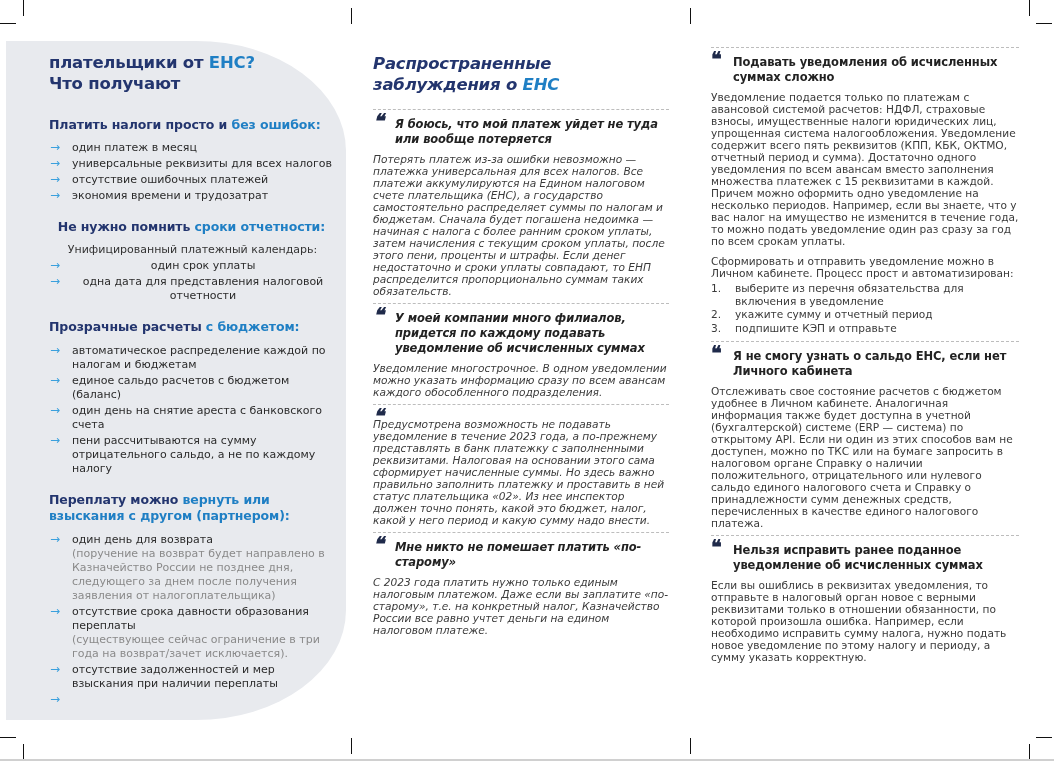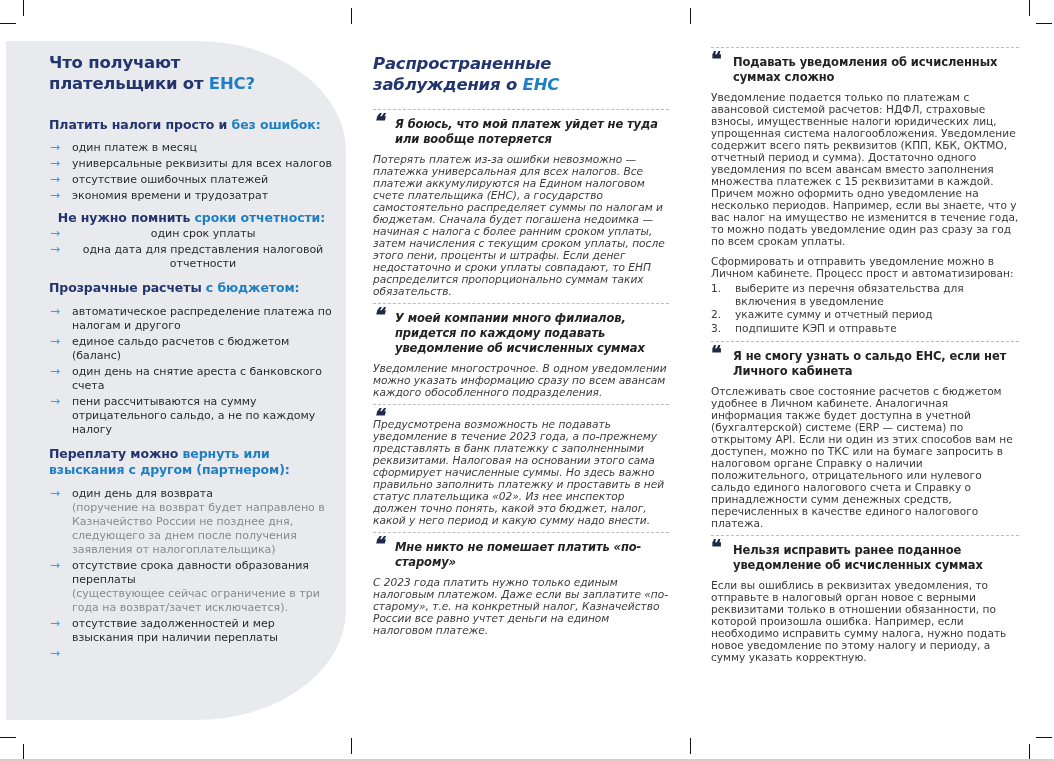--- a/index.html
+++ b/index.html
@@ -15,21 +15,21 @@
   
   .panel {
     position: absolute; left: 6px; top: 41px; width: 340px; height: 679px;
     background: #e8eaee;
     border-top-right-radius: 150px 110px;
     border-bottom-right-radius: 150px 110px;
   }
   .panel-inner { position: absolute; left: 49px; top: 52px; width: 285px; }
   .panel-title { font-size: 16.5px; font-weight: bold; line-height: 21px; color: #23356e; letter-spacing: -0.2px; }
   .panel-title .accent { color: #1f7fc4; }
-  .sec-title { font-size: 12.5px; font-weight: bold; color: #23356e; line-height: 16px; letter-spacing: -0.1px; }
+  .sec-title { font-size: 12.5px; font-weight: bold; color: #23356e; line-height: 16px; letter-spacing: -0.1px; margin-top: 16px; }
   .sec-title .accent { color: #1f7fc4; }
   .intro { font-size: 11px; color: #333; margin: 8px 0 2px 2px; line-height: 14px; }
   ul.arrows { list-style: none; margin-top: 6px; }
   ul.arrows li { position: relative; padding-left: 23px; font-size: 11px; line-height: 14px; color: #2b2b2b; margin-bottom: 2px; }
   ul.arrows li .arrow { position: absolute; left: 1px; top: -1px; color: #3aa0dd; font-size: 12px; }
   ul.arrows li .note { display: block; color: #8a8a8a; }
 
   
   .col { position: absolute; }
   .col-title { font-size: 16.5px; font-weight: bold; line-height: 21px; color: #23356e; letter-spacing: -0.2px; }
@@ -56,46 +56,47 @@
 <div class="crop v" style="left:23px; top:744px;"></div>
 <div class="crop v" style="left:351px; top:738px;"></div>
 <div class="crop v" style="left:690px; top:738px;"></div>
 <div class="crop v" style="left:1029px; top:744px;"></div>
 <div class="crop h" style="left:1036px; top:737px;"></div>
 <div class="bottom-rule"></div>
 
 <div class="panel"></div>
 <div class="panel-inner">
   <div class="panel-title">
+    <div><span>плательщики от </span><span class="accent">ЕНС?</span></div>
     <div>Что получают</div>
-    <div><span>плательщики от </span><span class="accent">ЕНС?</span></div>
   </div>
 
   <div style="margin-top:23px;">
     <div class="sec-title"><span>Платить налоги просто и </span><span class="accent">без ошибок:</span></div>
     <ul class="arrows" style="margin-top:8px;">
       <li><span class="arrow">→</span><span>один платеж в месяц</span></li>
       <li><span class="arrow">→</span><span>универсальные реквизиты для всех налогов</span></li>
       <li><span class="arrow">→</span><span>отсутствие ошибочных платежей</span></li>
       <li><span class="arrow">→</span><span>экономия времени и трудозатрат</span></li>
     </ul>
   </div>
 
   <div style="margin-top:7px;text-align:center;">
     <div class="sec-title"><span>Не нужно помнить </span><span class="accent">сроки отчетности:</span></div>
+    <div class="intro">Унифицированный платежный календарь:</div>
     <ul class="arrows" style="margin-top:1px;">
       <li><span class="arrow">→</span><span>один срок уплаты</span></li>
       <li><span class="arrow">→</span><span>одна дата для представления налоговой отчетности</span></li>
     </ul>
   </div>
 
   <div style="margin-top:9px;">
     <div class="sec-title"><span>Прозрачные расчеты </span><span class="accent">с бюджетом:</span></div>
     <ul class="arrows" style="margin-top:9px;">
-      <li><span class="arrow">→</span><span>автоматическое распределение платежа по налогам и другого</span></li>
+      <li><span class="arrow">→</span><span>автоматическое распределение каждой по налогам и бюджетам</span></li>
       <li><span class="arrow">→</span><span>единое сальдо расчетов с бюджетом (баланс)</span></li>
       <li><span class="arrow">→</span><span>один день на снятие ареста с банковского счета</span></li>
       <li><span class="arrow">→</span><span>пени рассчитываются на сумму отрицательного сальдо, а не по каждому налогу</span></li>
     </ul>
   </div>
 
   <div style="margin-top:9px;">
     <div class="sec-title"><span>Переплату можно </span><span class="accent">вернуть или взыскания с другом (партнером):</span></div>
     <ul class="arrows" style="margin-top:9px;">
       <li><span class="arrow">→</span><span> один день для возврата</span><span class="note">(поручение на возврат будет направлено в Казначейство России не позднее дня, следующего за днем после получения заявления от налогоплательщика)</span></li>

